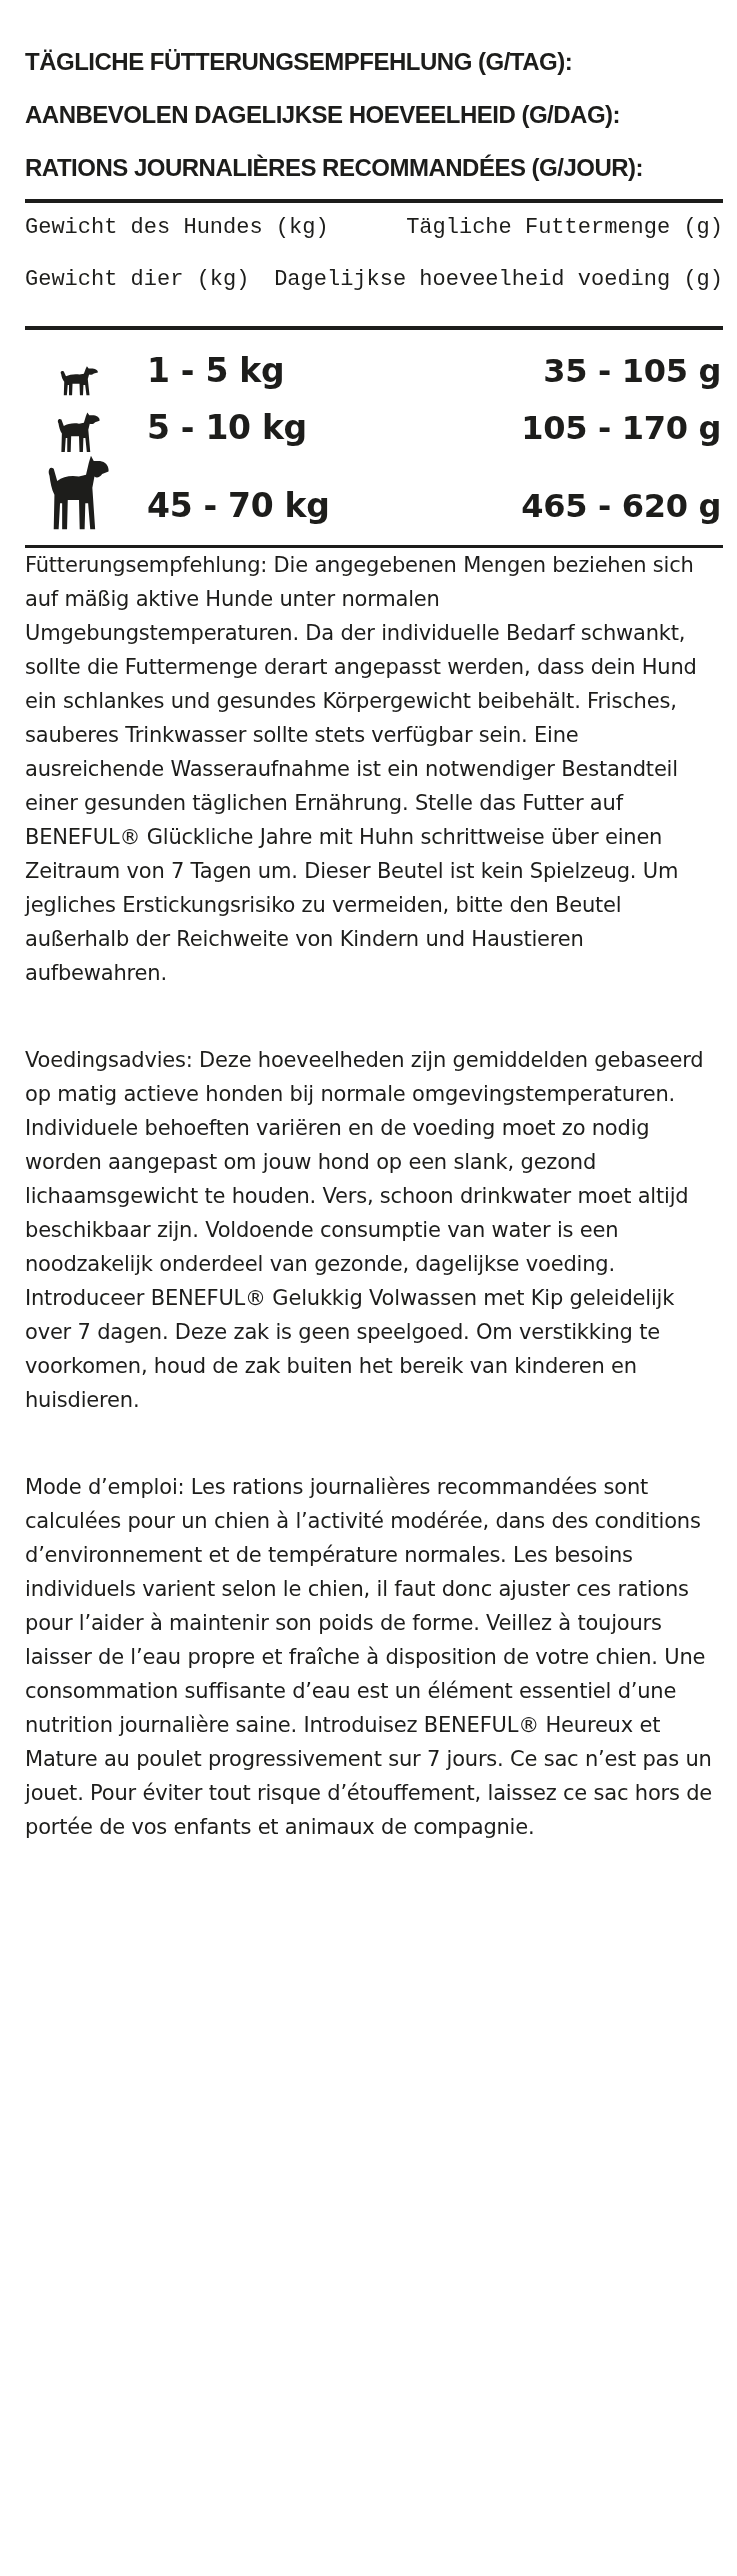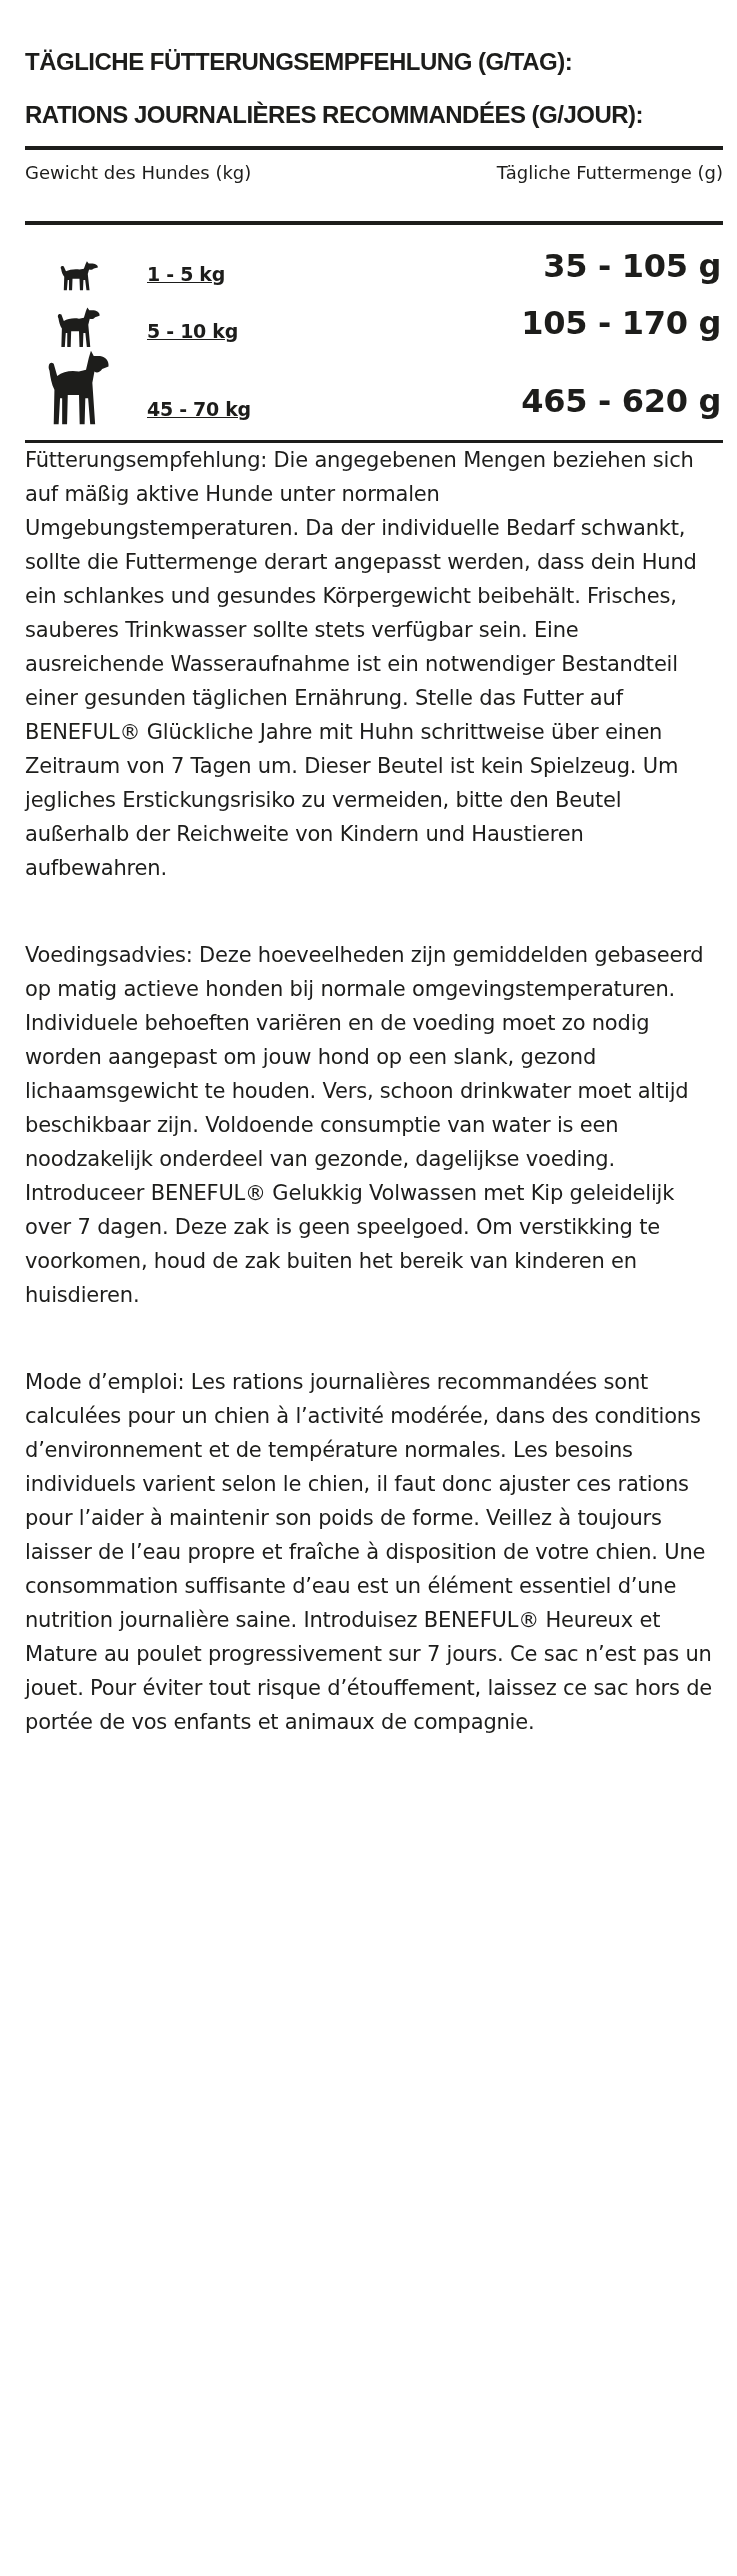--- a/index.html
+++ b/index.html
@@ -28,43 +28,43 @@
   .rule { height: 3.6px; background: #1d1d1b; border: 0; margin: 0; }
   .rule-top { margin-top: 5.3px; }
 
   
   .header-rows { padding: 12.4px 0 7px 0; }
   .header-row {
     display: flex;
     justify-content: space-between;
     align-items: baseline;
     height: 52px;
-    font-size: 18px;
+    font-size: 22px;
     font-weight: 400;
+    font-family: Liberation Mono, monospace;
   }
   .header-row .hdr-left { text-align: left; }
   .header-row .hdr-right { text-align: right; }
 
   
   .feed-table { padding: 10.7px 0 14px 0; }
   .feed-row { display: flex; align-items: flex-end; }
   .feed-row .icon-cell {
     width: 108px;
     display: flex;
     justify-content: center;
     align-items: flex-end;
   }
   .feed-row .weight-range {
     flex: 1;
-    font-size: 19px;
+    font-size: 33px;
     font-weight: 600;
     letter-spacing: -0.3px;
     padding-left: 14px;
     padding-bottom: 5.3px;
-    text-decoration: underline;
   }
   .feed-row .food-amount {
     font-size: 32px;
     font-weight: 700;
     letter-spacing: -0.3px;
     text-align: right;
     padding-bottom: 5.3px;
     padding-right: 1.8px;
   }
   .feed-row.r1 { height: 55px; }
@@ -89,29 +89,34 @@
     margin: 0 0 53px 0;
   }
 </style>
 </head>
 <body>
 
 <div class="sheet">
 
   <div class="title-block">
     <div class="title-line">TÄGLICHE FÜTTERUNGSEMPFEHLUNG (G/TAG):</div>
+    <div class="title-line">AANBEVOLEN DAGELIJKSE HOEVEELHEID (G/DAG):</div>
     <div class="title-line">RATIONS JOURNALIÈRES RECOMMANDÉES (G/JOUR):</div>
   </div>
 
   <hr class="rule rule-top">
 
   <div class="header-rows">
     <div class="header-row">
       <span class="hdr-left">Gewicht des Hundes (kg)</span>
       <span class="hdr-right">Tägliche Futtermenge (g)</span>
+    </div>
+    <div class="header-row">
+      <span class="hdr-left">Gewicht dier (kg)</span>
+      <span class="hdr-right">Dagelijkse hoeveelheid voeding (g)</span>
     </div>
   </div>
 
   <hr class="rule">
 
   <div class="feed-table">
 
     <div class="feed-row r1">
       <span class="icon-cell">
         <svg class="dog s1" viewBox="0 0 94 88" preserveAspectRatio="none" aria-hidden="true">

